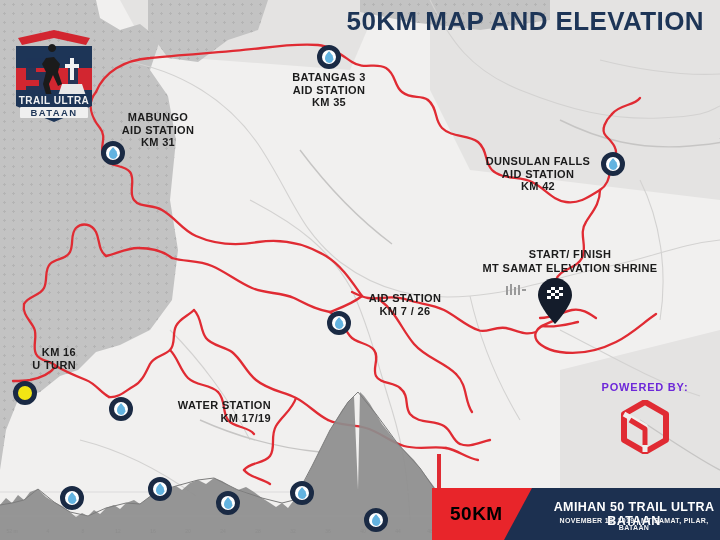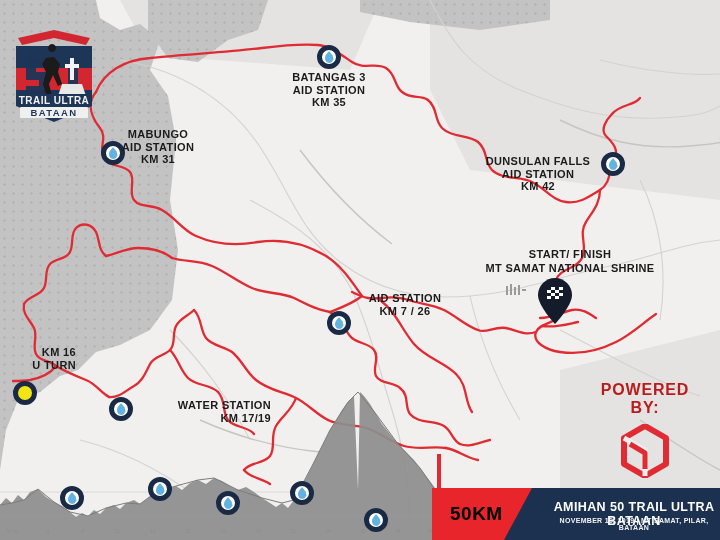--- a/index.html
+++ b/index.html
@@ -128,24 +128,24 @@
 
   
   .powered-wrap {
     position: absolute;
     left: 585px;
     top: 381px;
     width: 120px;
     text-align: center;
   }
   .powered-by {
-    font-size: 16px;
+    font-size: 11px;
     font-weight: bold;
     letter-spacing: 0.8px;
-    color: #b91c1c;
+    color: #6d28d9;
   }
   .coros-mark {
     margin: 7px auto 2px auto;
     width: 54px;
     height: 54px;
   }
   .coros-word {
     font-size: 21px;
     font-weight: bold;
     letter-spacing: 5px;
@@ -398,20 +398,21 @@
                  L176 486 L198 480 L214 478 L238 490 L262 498
                  L282 503 L294 500 L312 466 L330 430 L348 402
                  L358 392 L376 414 L398 444 L420 468 L440 497"></path>
 
         <line x1="0" y1="516" x2="440" y2="516" stroke="#9b9b9b" stroke-width="0.7" opacity="0.6"></line>
         <line x1="0" y1="492" x2="440" y2="492" stroke="#9b9b9b" stroke-width="0.7" opacity="0.35"></line>
       </g>
     </svg>
   </div>
 
+  <div class="poster-title">50KM MAP AND ELEVATION</div>
 
   <div class="logo-badge">
     <svg viewBox="0 0 92 100" width="92" height="100">
 
       <path d="M10 10 L46 2 L82 10 L78 17 L46 10 L14 17 Z" fill="#d22630"></path>
 
       <path d="M8 18 L84 18 L84 78 L46 94 L8 78 Z" fill="#1d3557"></path>
 
       <path d="M8 40 L84 40 L84 62 L8 62 Z" fill="#d22630"></path>
 
@@ -435,21 +436,21 @@
   <div class="marker" style="left:317px;top:45px;">
     <span class="drop"></span>
   </div>
   <div class="map-label c" style="left:265px;top:71px;width:128px;">BATANGAS 3
 AID STATION
 KM 35</div>
 
   <div class="marker" style="left:101px;top:141px;">
     <span class="drop"></span>
   </div>
-  <div class="map-label c" style="left:103px;top:128px;width:110px;">MABUNGO
+  <div class="map-label c" style="left:103px;top:111px;width:110px;">MABUNGO
 AID STATION
 KM 31</div>
 
   <div class="marker" style="left:601px;top:152px;">
     <span class="drop"></span>
   </div>
   <div class="map-label c" style="left:478px;top:155px;width:120px;">DUNSULAN FALLS
 AID STATION
 KM 42</div>
 
@@ -463,21 +464,21 @@
     <span class="drop"></span>
   </div>
   <div class="map-label l" style="left:131px;top:399px;width:140px;">WATER STATION
 KM 17/19</div>
 
   <div class="marker-yellow" style="left:13px;top:381px;"></div>
   <div class="map-label l" style="left:6px;top:346px;width:70px;">KM 16
 U TURN</div>
 
   <div class="map-label c" style="left:470px;top:247px;width:200px;line-height:14px;font-size:11px;">START/ FINISH
-MT SAMAT NATIONAL SHRINE</div>
+MT SAMAT ELEVATION SHRINE</div>
   <div class="pin" style="left:538px;top:278px;">
     <svg viewBox="0 0 34 46" width="34" height="46">
       <path d="M17 0 C7.6 0 0 7.6 0 17 C0 28 17 46 17 46 C17 46 34 28 34 17 C34 7.6 26.4 0 17 0 Z" fill="#141c2b"></path>
       <rect x="9" y="9" width="16" height="12" fill="#ffffff"></rect>
       <g fill="#141c2b">
         <rect x="9" y="9" width="4" height="3"></rect>
           <rect x="17" y="9" width="4" height="3"></rect>
         <rect x="13" y="12" width="4" height="3"></rect>
           <rect x="21" y="12" width="4" height="3"></rect>
         <rect x="9" y="15" width="4" height="3"></rect>

